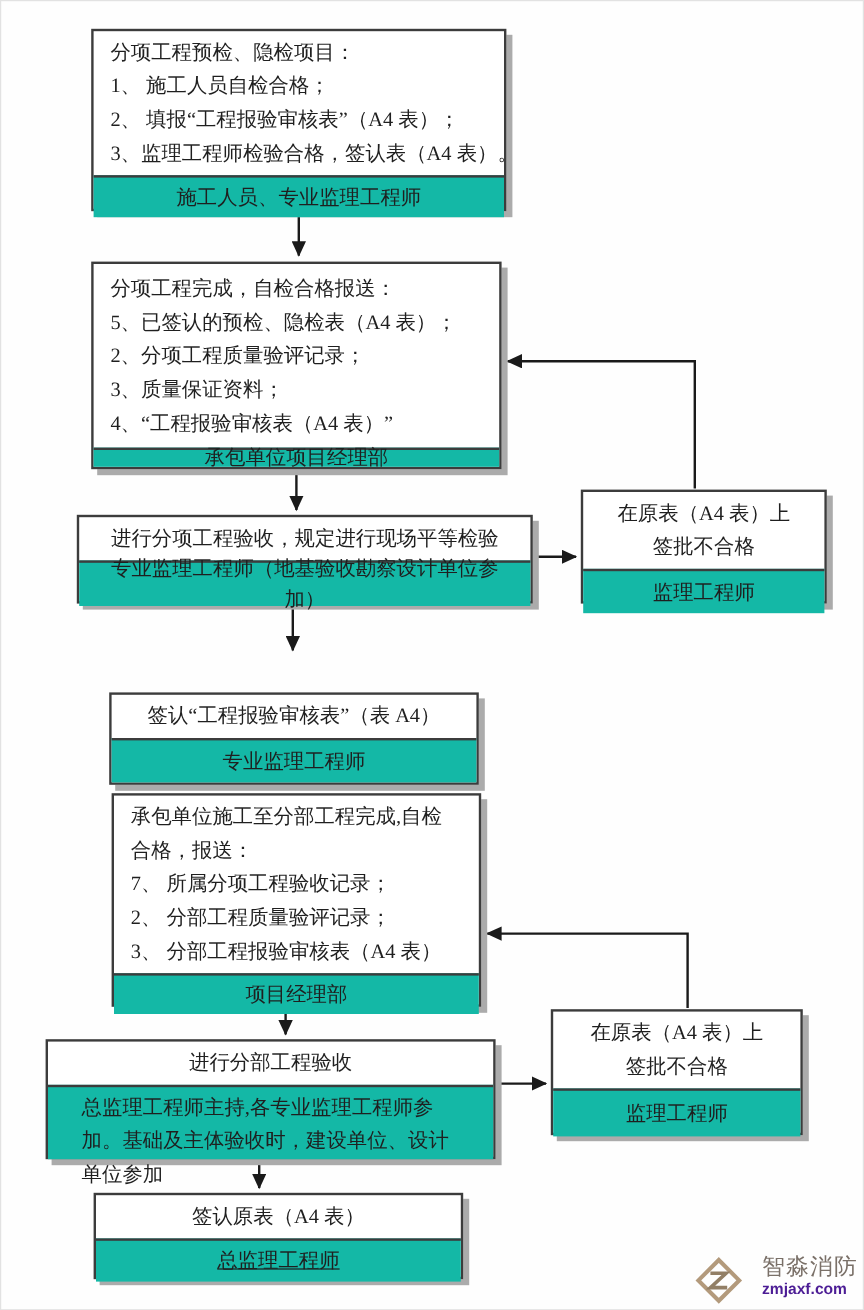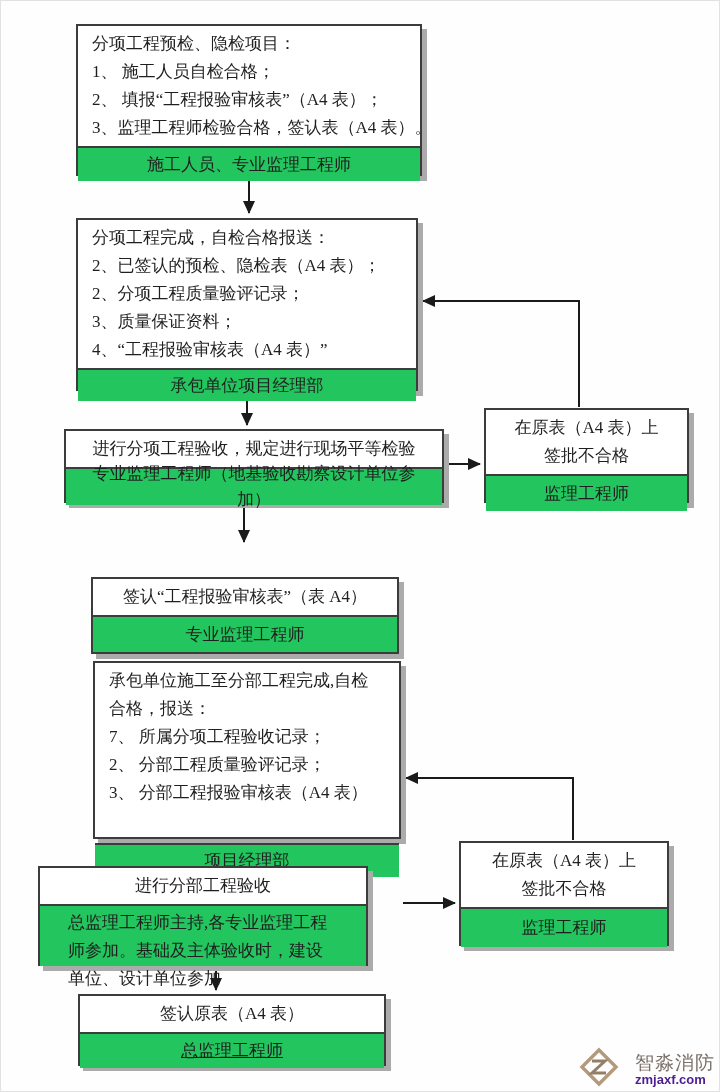--- a/index.html
+++ b/index.html
@@ -13,27 +13,27 @@
     position:absolute;box-sizing:border-box;display:flex;flex-direction:column;
     background:#ffffff;border:2px solid #3c3c3c;box-shadow:5px 5px 0 0 #ababab;
     font-size:17px;
   }
   .fb-body{flex:1 1 auto;display:flex;flex-direction:column;justify-content:center;padding:4px 14px;}
   .fb-body.list{align-items:flex-start;text-align:left;}
   .fb-body.center{align-items:center;text-align:center;}
   .ln{line-height:28px;white-space:nowrap;}
   .ln-wrap{line-height:28px;white-space:normal;}
   .fb-footer{
-    flex:0 0 auto;box-sizing:border-box;border-top:2px solid #3c3c3c;background:#22c55e;
+    flex:0 0 auto;box-sizing:border-box;border-top:2px solid #3c3c3c;background:#14b8a6;
     display:flex;align-items:center;justify-content:center;text-align:center;
     padding:1px 10px;line-height:26px;
   }
   .fb-footer.wrap2{text-align:left;line-height:28px;display:block;padding:3px 28px;}
   .watermark{
-    position:absolute;right:4px;bottom:4px;display:flex;align-items:flex-end;gap:16px;
+    position:absolute;right:4px;bottom:4px;display:flex;align-items:flex-start;gap:16px;
   }
   .wm-text{display:flex;flex-direction:column;line-height:1.05;}
   .wm-brand{font-size:19px;letter-spacing:1px;color:#7a7068;font-family:"Liberation Sans",sans-serif;}
   .wm-domain{font-size:13px;font-weight:bold;color:#4c1d95;font-family:Liberation Sans, sans-serif;}
 </style>
 </head>
 <body>
 
 <div class="canvas">
 
@@ -63,26 +63,26 @@
       <div class="ln">1、 施工人员自检合格；</div>
       <div class="ln">2、 填报“工程报验审核表”（A4 表）；</div>
       <div class="ln">3、监理工程师检验合格，签认表（A4 表）。</div>
     </div>
     <div class="fb-footer" style="height:35px;">施工人员、专业监理工程师</div>
   </div>
 
   <div class="flowbox" style="left:75px;top:217px;width:342px;height:173px;">
     <div class="fb-body list">
       <div class="ln">分项工程完成，自检合格报送：</div>
-      <div class="ln">2、已签认的预检、隐检表（A4 表）；</div>
+      <div class="ln">5、已签认的预检、隐检表（A4 表）；</div>
       <div class="ln">2、分项工程质量验评记录；</div>
       <div class="ln">3、质量保证资料；</div>
       <div class="ln">4、“工程报验审核表（A4 表）”</div>
     </div>
-    <div class="fb-footer" style="height:33px;">承包单位项目经理部</div>
+    <div class="fb-footer" style="height:16px;">承包单位项目经理部</div>
   </div>
 
   <div class="flowbox" style="left:63px;top:428px;width:380px;height:74px;">
     <div class="fb-body center">
       <div class="ln">进行分项工程验收，规定进行现场平等检验</div>
     </div>
     <div class="fb-footer" style="height:38px;">专业监理工程师（地基验收勘察设计单位参加）</div>
   </div>
 
   <div class="flowbox" style="left:483px;top:407px;width:205px;height:95px;">
@@ -100,24 +100,24 @@
     <div class="fb-footer" style="height:37px;">专业监理工程师</div>
   </div>
 
   <div class="flowbox" style="left:92px;top:660px;width:308px;height:178px;">
     <div class="fb-body list">
       <div class="ln-wrap">承包单位施工至分部工程完成,自检合格，报送：</div>
       <div class="ln">7、 所属分项工程验收记录；</div>
       <div class="ln">2、 分部工程质量验评记录；</div>
       <div class="ln">3、 分部工程报验审核表（A4 表）</div>
     </div>
-    <div class="fb-footer" style="height:34px;margin-top:32px;">项目经理部</div>
+    <div class="fb-footer" style="height:34px;">项目经理部</div>
   </div>
 
-  <div class="flowbox" style="left:37px;top:865px;width:330px;height:100px;">
+  <div class="flowbox" style="left:37px;top:865px;width:375px;height:100px;">
     <div class="fb-body center">
       <div class="ln">进行分部工程验收</div>
     </div>
     <div class="fb-footer wrap2" style="height:62px;">总监理工程师主持,各专业监理工程师参加。基础及主体验收时，建设单位、设计单位参加</div>
   </div>
 
   <div class="flowbox" style="left:458px;top:840px;width:210px;height:105px;">
     <div class="fb-body center">
       <div class="ln">在原表（A4 表）上</div>
       <div class="ln">签批不合格</div>

